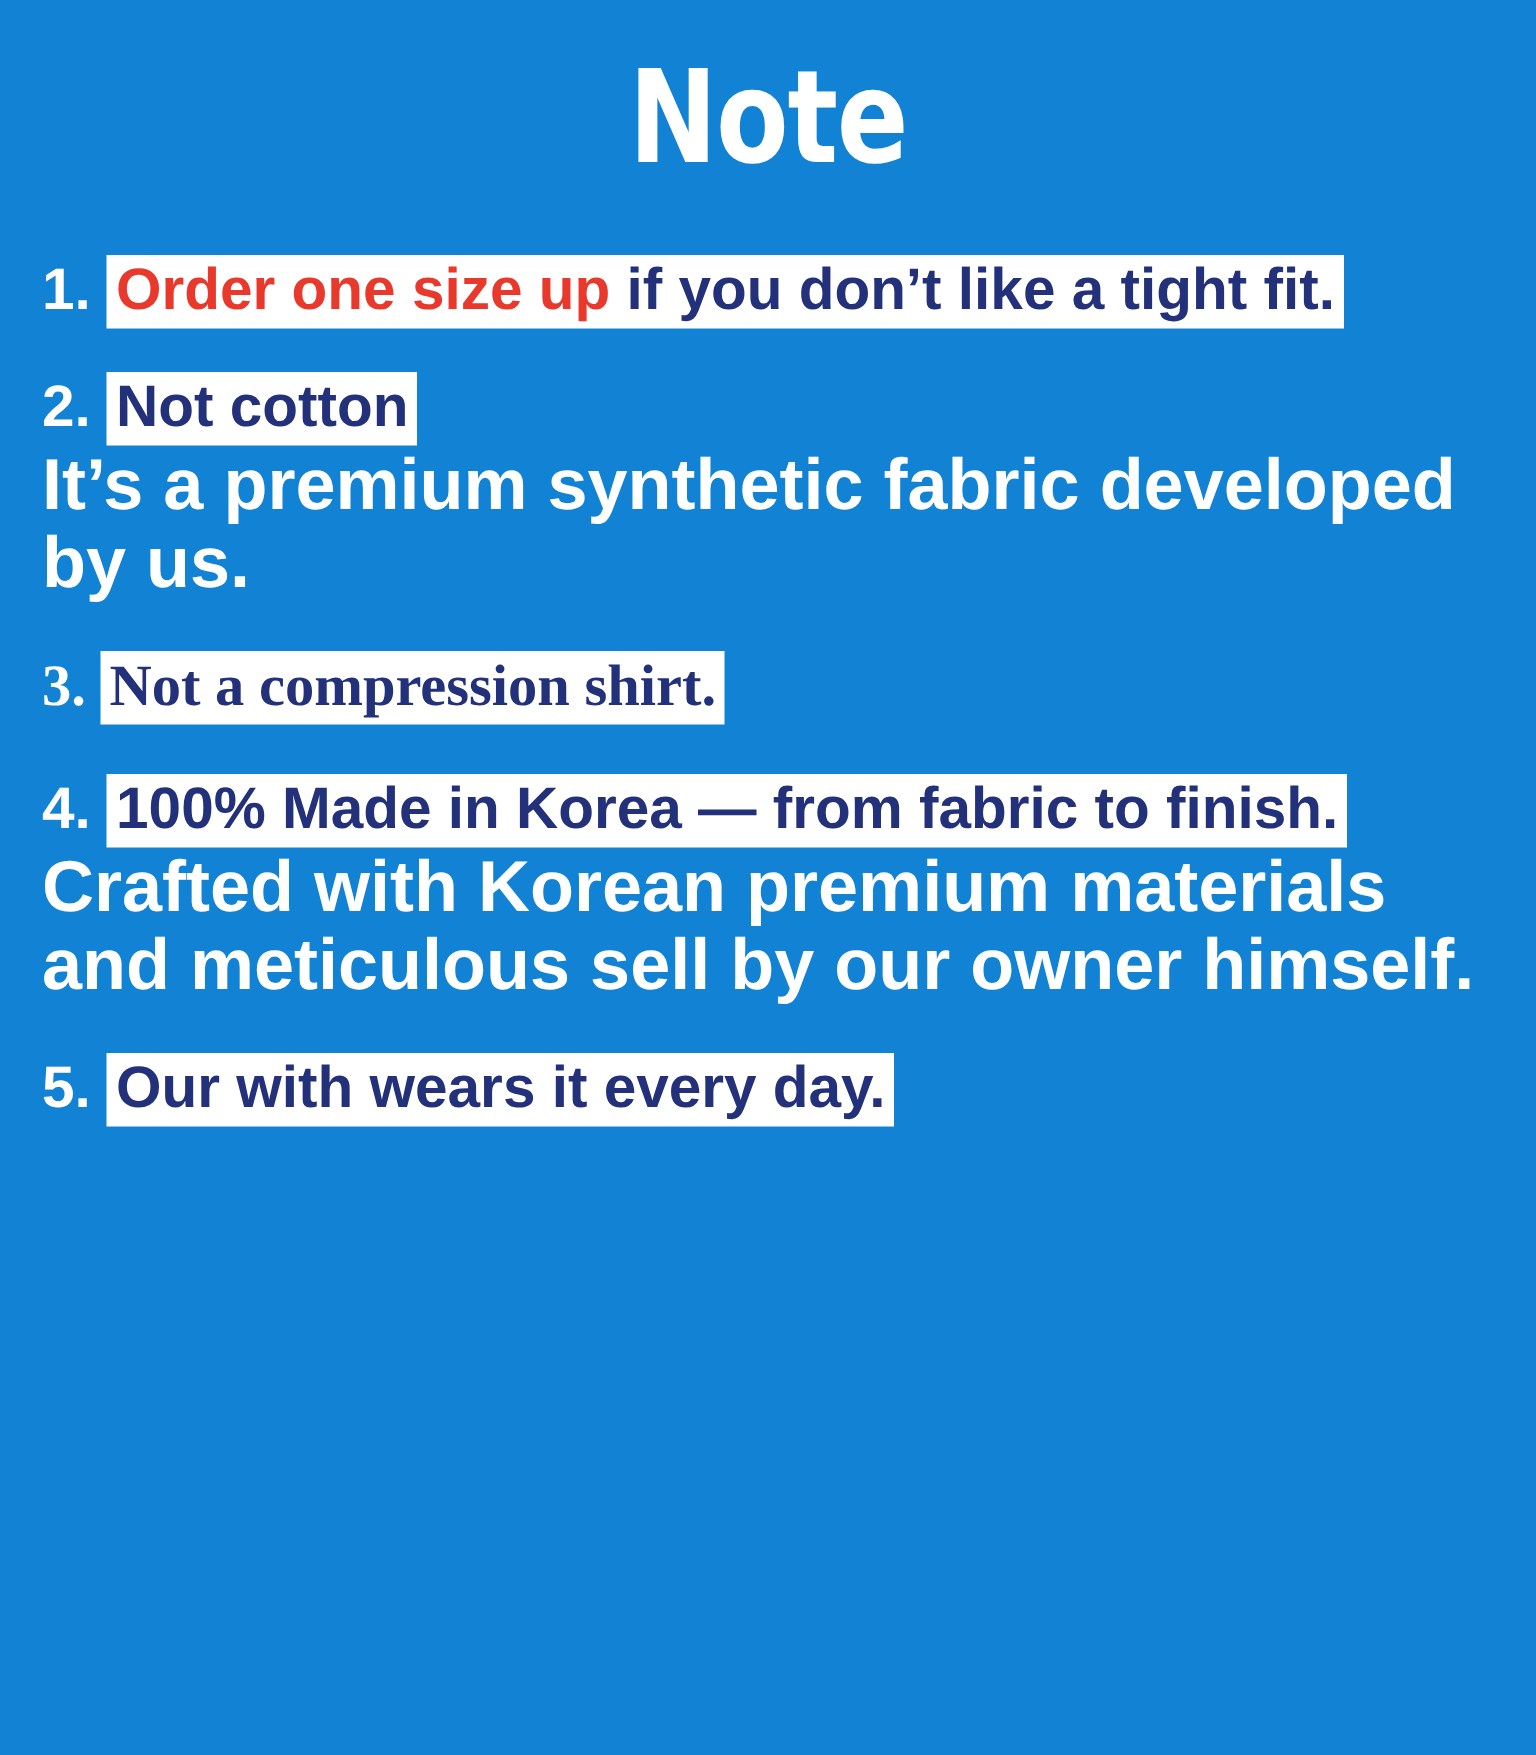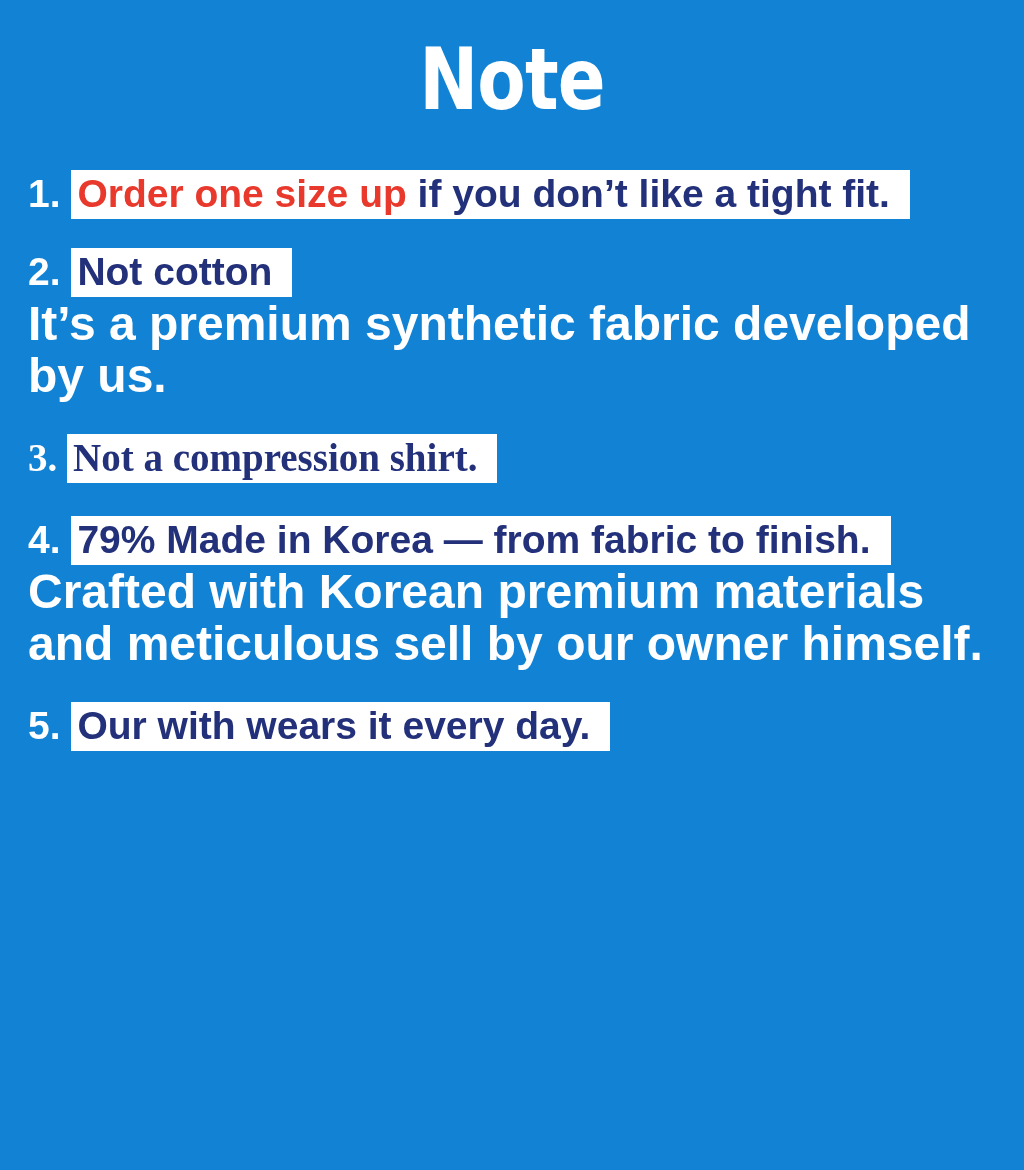--- a/index.html
+++ b/index.html
@@ -50,21 +50,21 @@
     white-space: nowrap;
   }
   .num {
     color: #ffffff;
     font-weight: bold;
     font-size: 39px;
   }
   .hl {
     background: #ffffff;
     color: #23307a;
-    padding: 2px 20px 4px 6px;
+    padding: 2px 6px 4px 6px;
     font-weight: bold;
   }
   .hl-red {
     color: #e8392c;
   }
   .hl-dark {
     color: #23307a;
   }
   .sub {
     display: block;
@@ -95,21 +95,21 @@
     <li class="note-item item-2">
       <span class="line"><span class="num">2.</span> <span class="hl">Not cotton</span></span>
       <span class="sub">It’s a premium synthetic fabric developed by us.</span>
     </li>
 
     <li class="note-item item-3">
       <span class="line"><span class="num">3.</span> <span class="hl">Not a compression shirt.</span></span>
     </li>
 
     <li class="note-item item-4">
-      <span class="line"><span class="num">4.</span> <span class="hl">79% Made in Korea — from fabric to finish.</span></span>
+      <span class="line"><span class="num">4.</span> <span class="hl">100% Made in Korea — from fabric to finish.</span></span>
       <span class="sub">Crafted with Korean premium materials and meticulous sell by our owner himself.</span>
     </li>
 
     <li class="note-item item-5">
       <span class="line"><span class="num">5.</span> <span class="hl">Our with wears it every day.</span></span>
     </li>
 
   </ul>
 </div>
 

